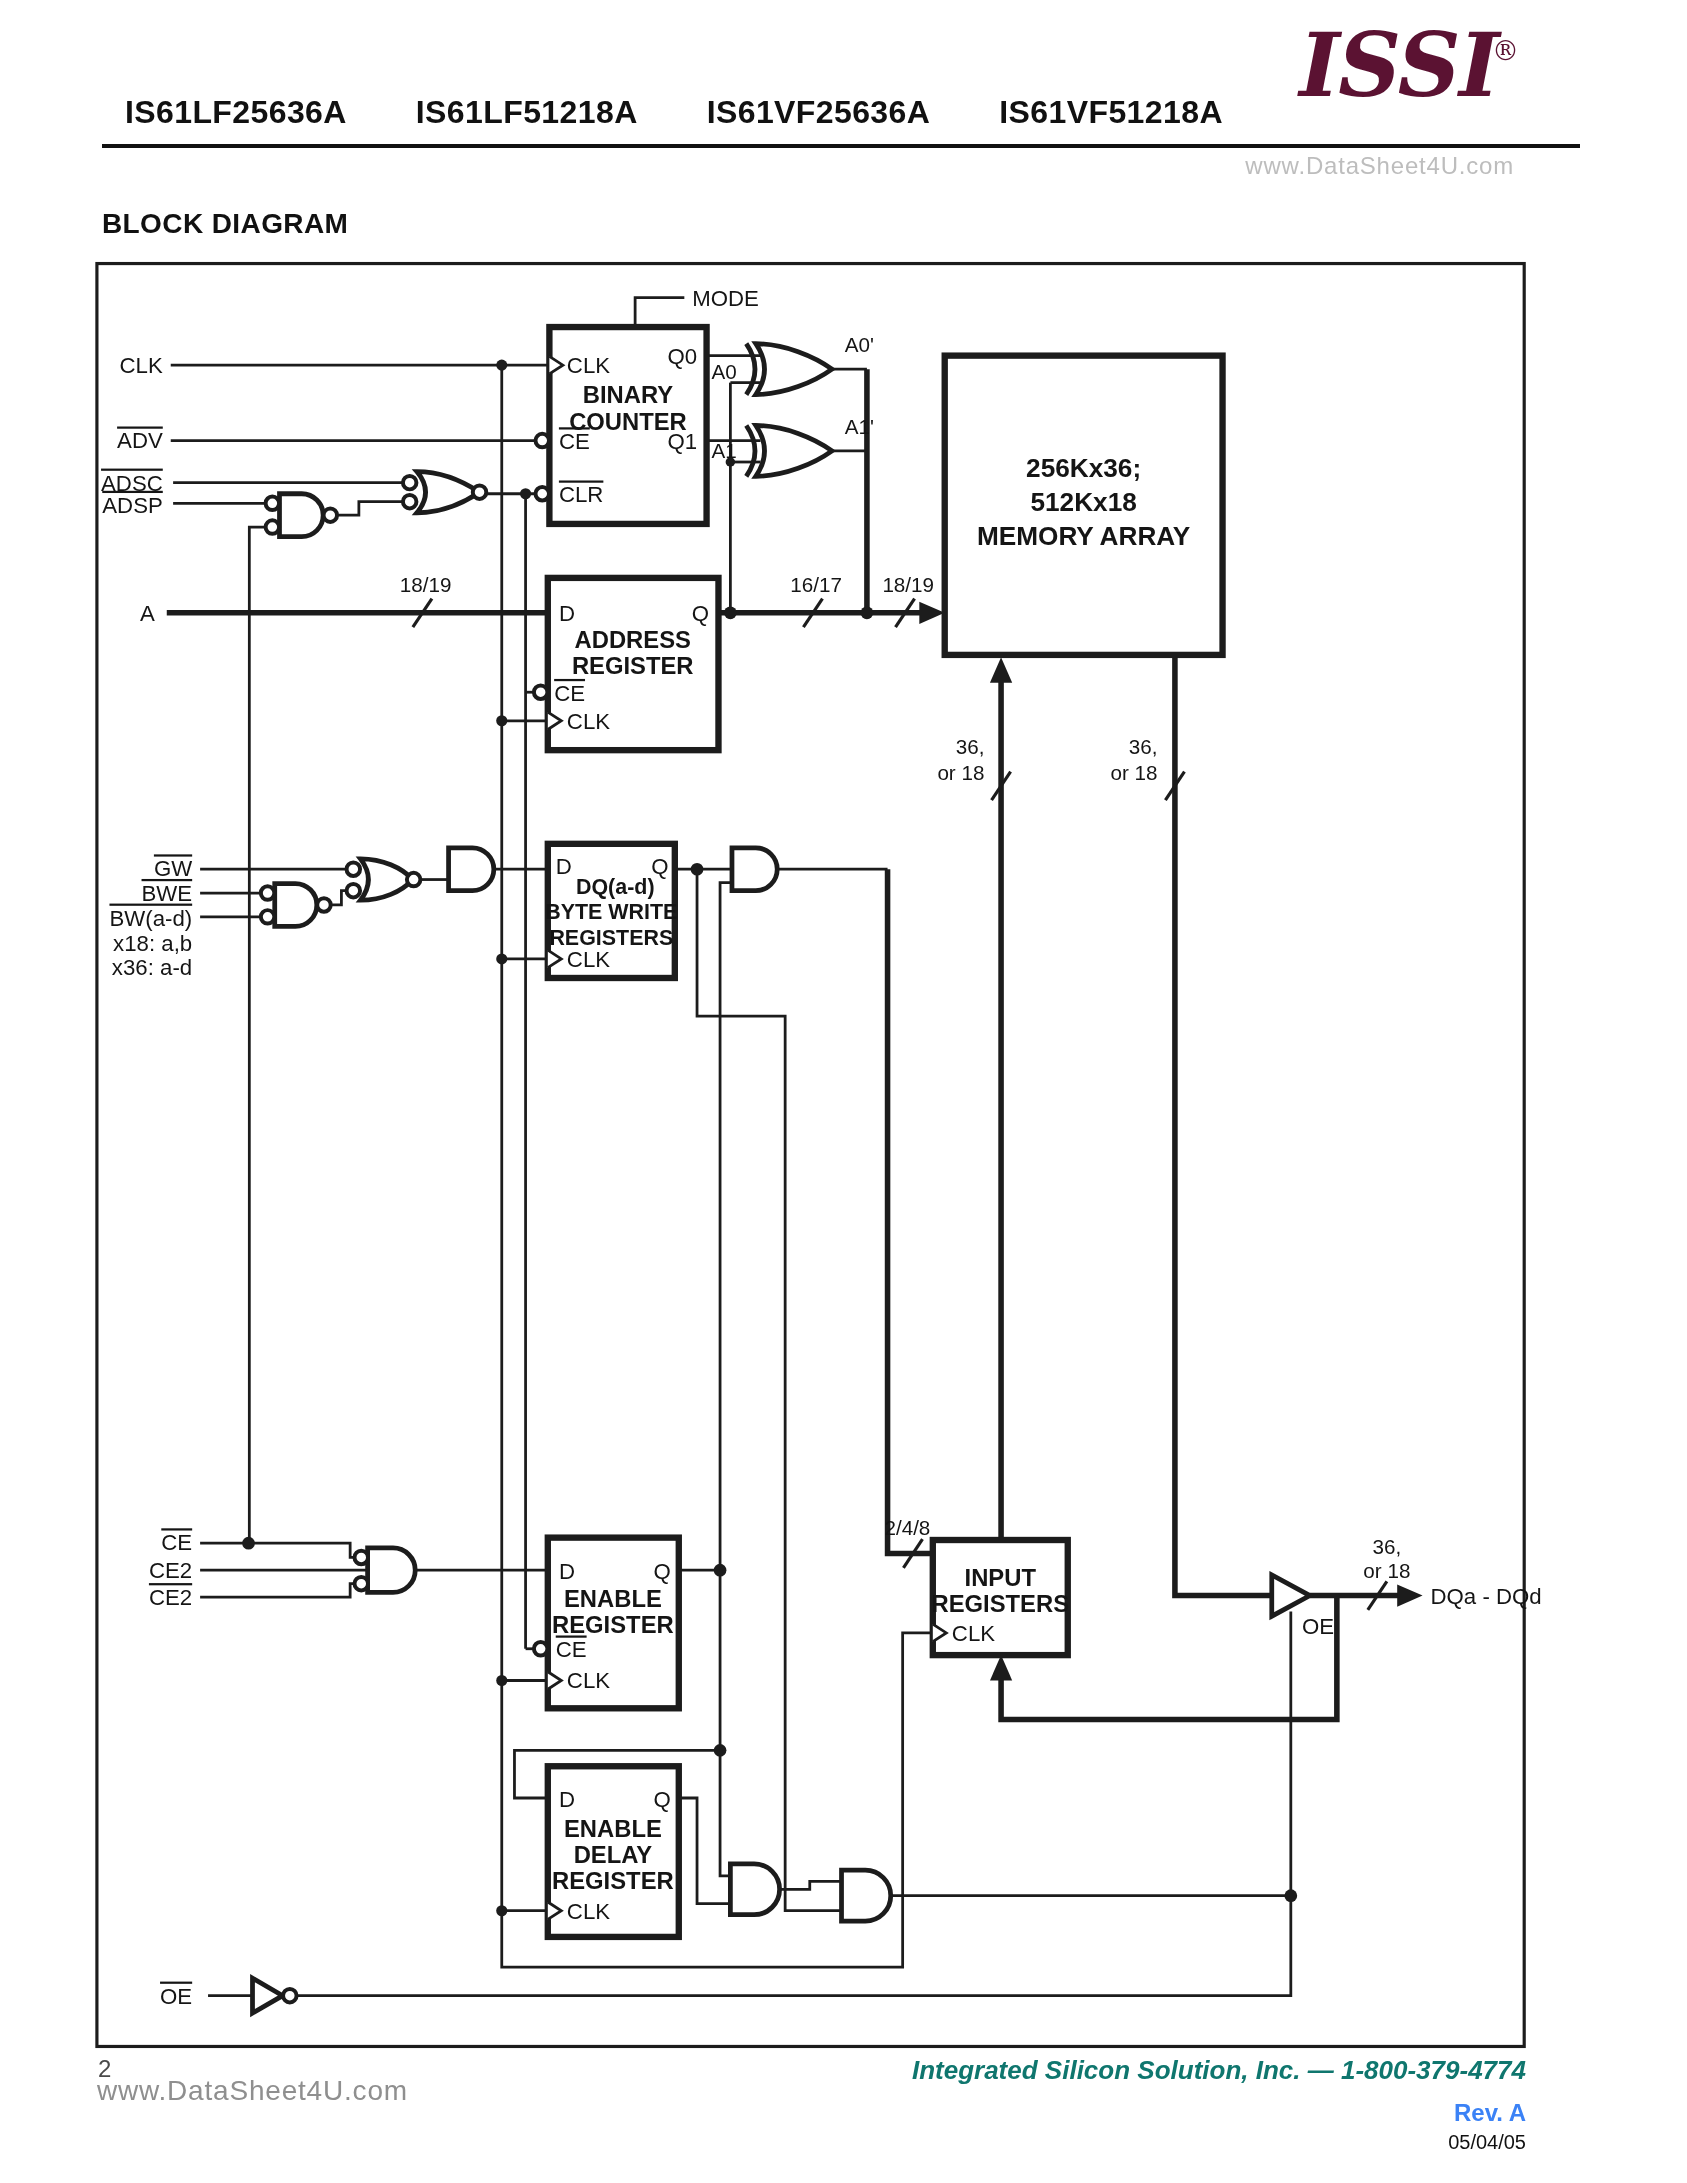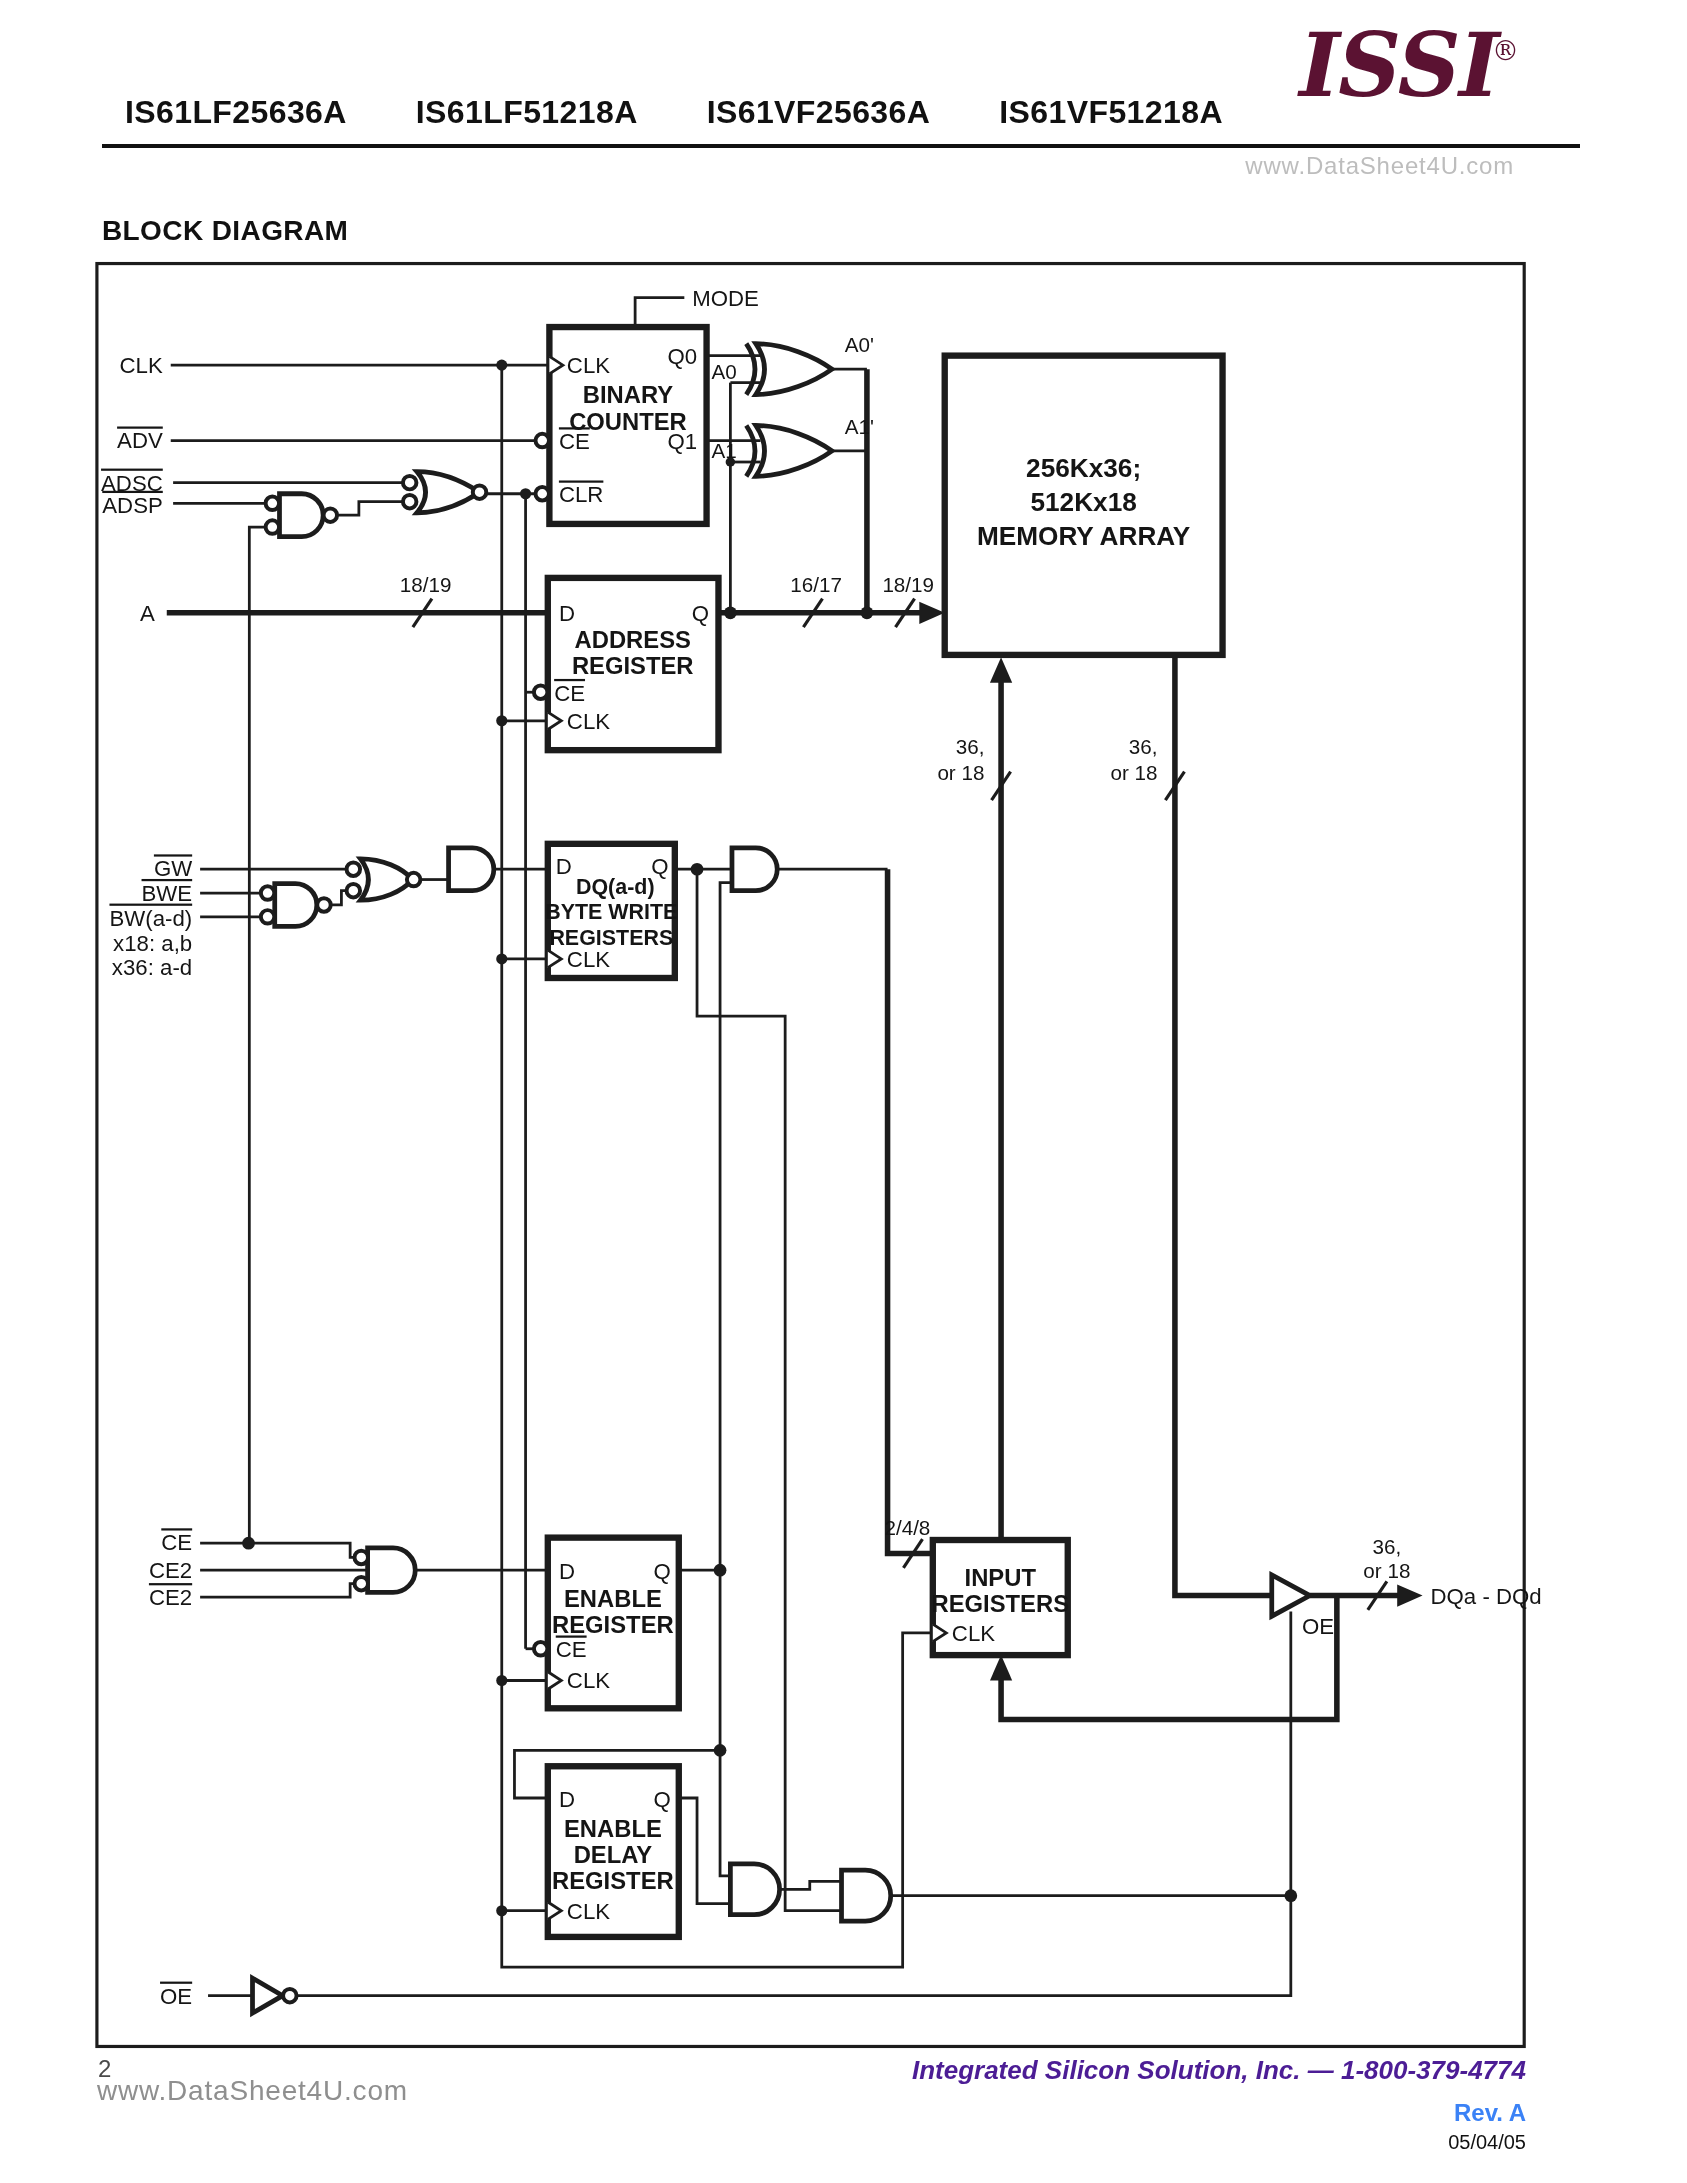--- a/index.html
+++ b/index.html
@@ -7,24 +7,24 @@
         font-family:"Liberation Sans",sans-serif;overflow:hidden;}
   .abs{position:absolute;}
   .partrow{left:102px;top:94px;font-size:32px;font-weight:bold;color:#111;
            letter-spacing:0.4px;white-space:nowrap;}
   .partrow span{margin-right:46px;margin-left:23px;}
   .logo{right:189px;top:14.3px;font-family:"DejaVu Serif","Liberation Serif",serif;
         font-style:italic;font-weight:bold;font-size:87px;color:#5B1232;letter-spacing:-1.6px;}
   .logoR{right:168px;top:35px;font-family:"DejaVu Serif",serif;font-size:27px;color:#5B1232;}
   .hrule{left:102px;top:144px;width:1478px;height:4px;background:#111;}
   .wm-top{right:173px;top:152px;font-size:24px;color:#bdbdbd;letter-spacing:0.8px;}
-  .blocktitle{left:102px;top:208px;font-size:28px;font-weight:bold;color:#111;letter-spacing:0.4px;margin-top:7px;}
+  .blocktitle{left:102px;top:208px;font-size:28px;font-weight:bold;color:#111;letter-spacing:0.4px;}
   .foot-page{left:98px;top:2055px;font-size:24px;color:#4a4a4a;}
   .foot-wm{left:97px;top:2075px;font-size:28px;color:#8f8f8f;letter-spacing:0.8px;}
-  .foot-co{right:161px;top:2055px;font-size:26px;font-weight:bold;font-style:italic;color:#4c1d95;}
+  .foot-co{right:161px;top:2055px;font-size:26px;font-weight:bold;font-style:italic;color:#0f766e;}
   .foot-rev{right:161px;top:2099px;font-size:24px;font-weight:bold;color:#3b82f6;}
   .foot-date{right:161px;top:2131px;font-size:20px;color:#111;}
   svg text{font-family:"Liberation Sans",sans-serif;fill:#151515;}
   .lbl{font-size:28px;}
   .sm{font-size:26px;}
   .ttl{font-size:30px;font-weight:bold;}
   .mem{font-size:33px;font-weight:bold;}
   .ov{text-decoration:overline;}
 </style>
 </head>

